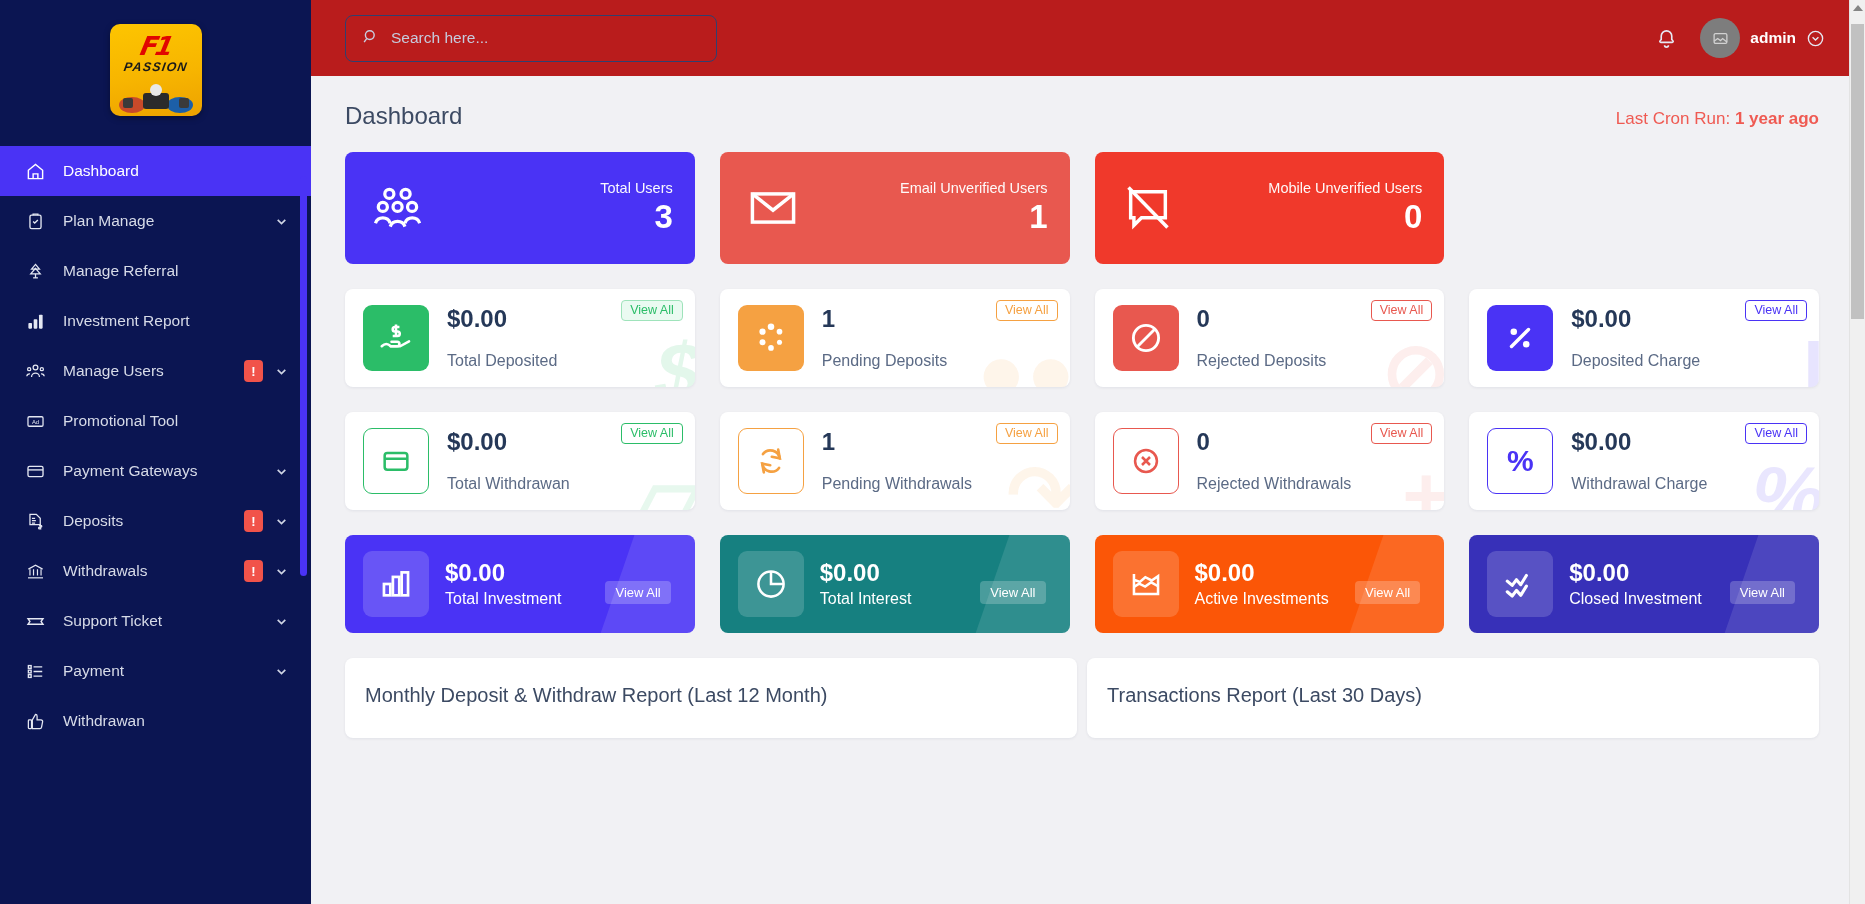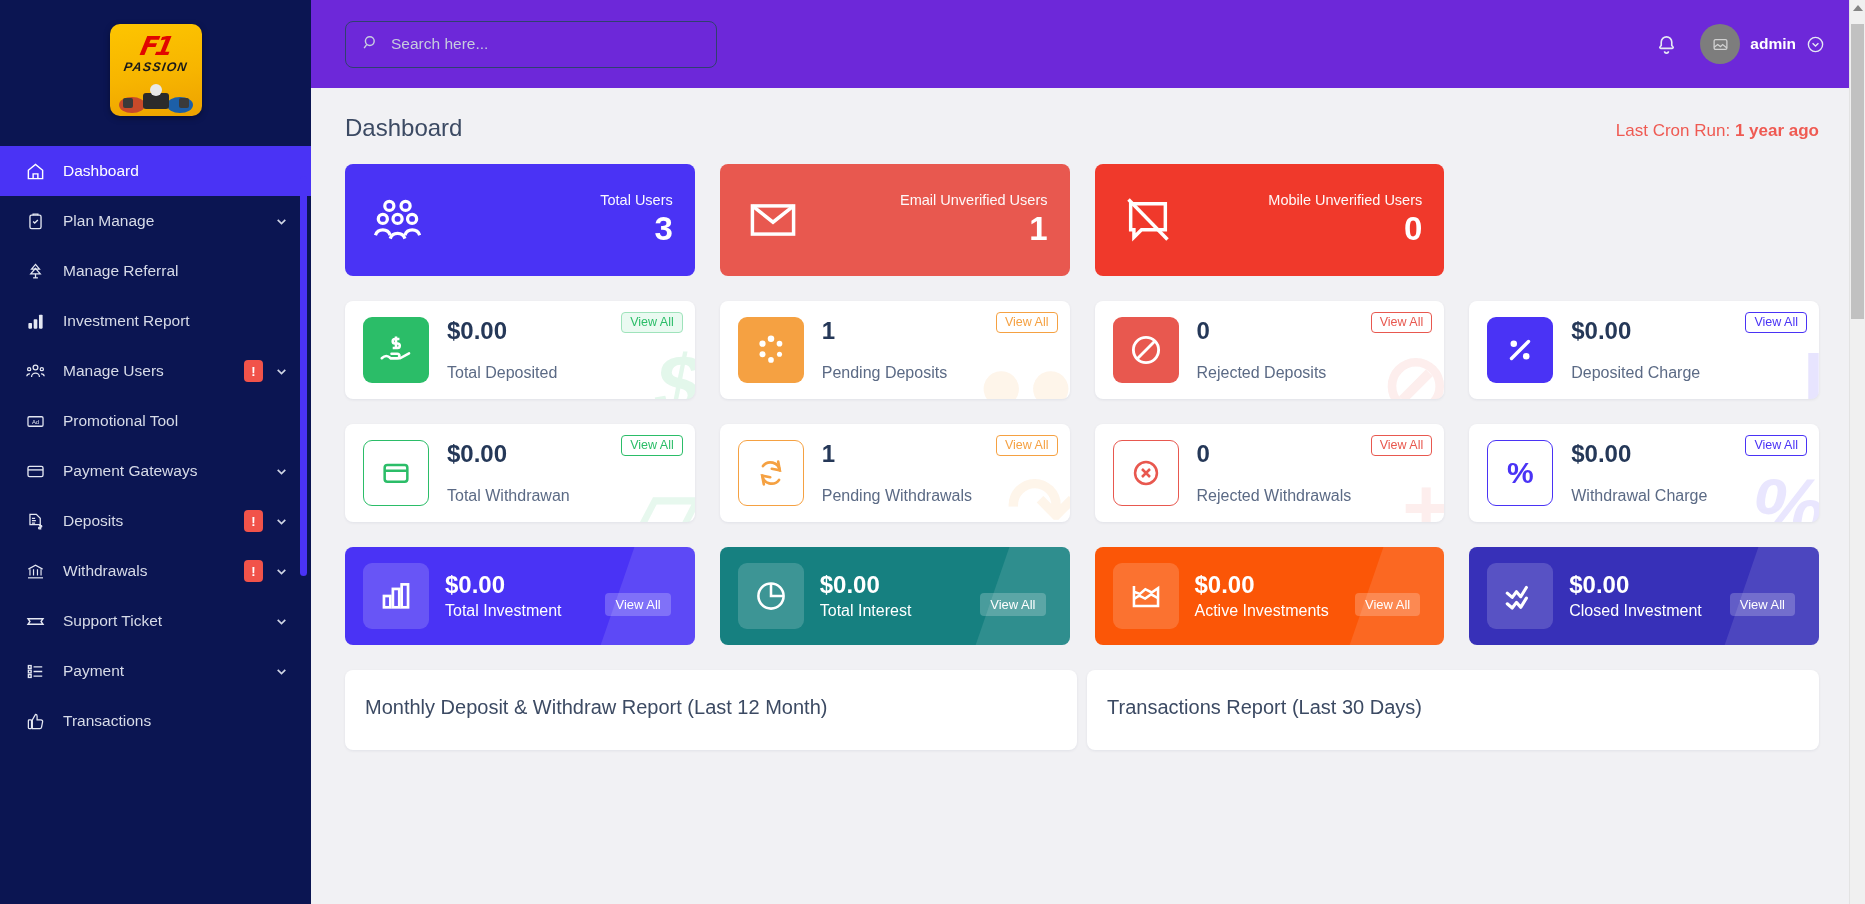--- a/index.html
+++ b/index.html
@@ -65,21 +65,21 @@
   .nav-caret { width: 14px; color: #cfd4e4; display: flex; align-items: center; }
   .sb-scroll {
     position: absolute; right: 4px; top: 176px;
     width: 7px; height: 400px; border-radius: 4px;
     background: #4a33f5;
   }
 
   
   .main { flex: 1 1 auto; height: 904px; position: relative; background: #f1f1f4; overflow: hidden; }
   .topbar {
-    height: 88px; background: #6d28d9;
+    height: 76px; background: #b91c1c;
     display: flex; align-items: center;
     padding: 0 40px 0 34px;
   }
   .search-box {
     width: 372px; height: 47px;
     border: 1px solid #30406f; border-radius: 8px;
     display: flex; align-items: center; padding: 0 16px;
     background: transparent;
   }
   .search-box svg { color: #c9cee0; flex: 0 0 auto; }
@@ -382,21 +382,21 @@
         </span>
       </li>
 
       <li class="nav-item">
         <span class="nav-icon">
           <svg width="19" height="19" viewBox="0 0 24 24" fill="none" stroke="currentColor" stroke-width="1.6">
               <path d="M8 21V10l4-7a2 2 0 012 2v5h5a2 2 0 012 2.3l-1.4 7A2 2 0 0117.6 21z"></path>
               <rect x="3" y="10" width="4" height="11" rx="1"></rect>
             </svg>
         </span>
-        <span class="nav-label">Transactions</span>
+        <span class="nav-label">Withdrawan</span>
       </li>
     </ul>
 
     <div class="sb-scroll"></div>
   </aside>
 
   <div class="main">
 
     <header class="topbar">
       <div class="search-box">

